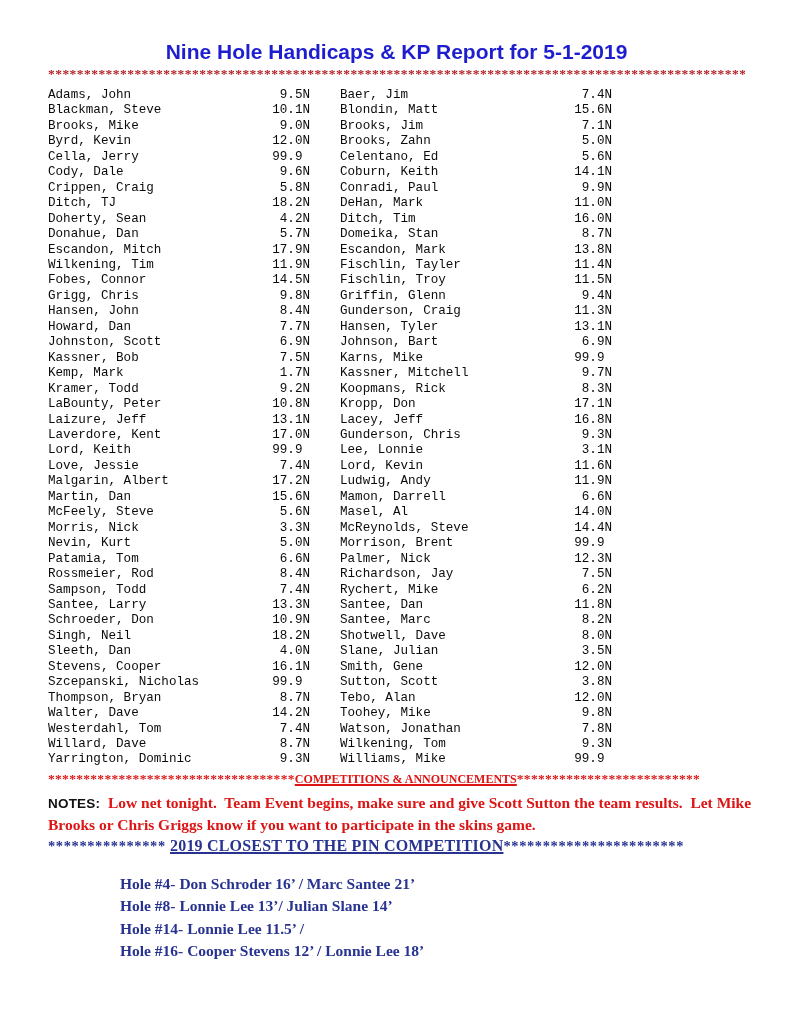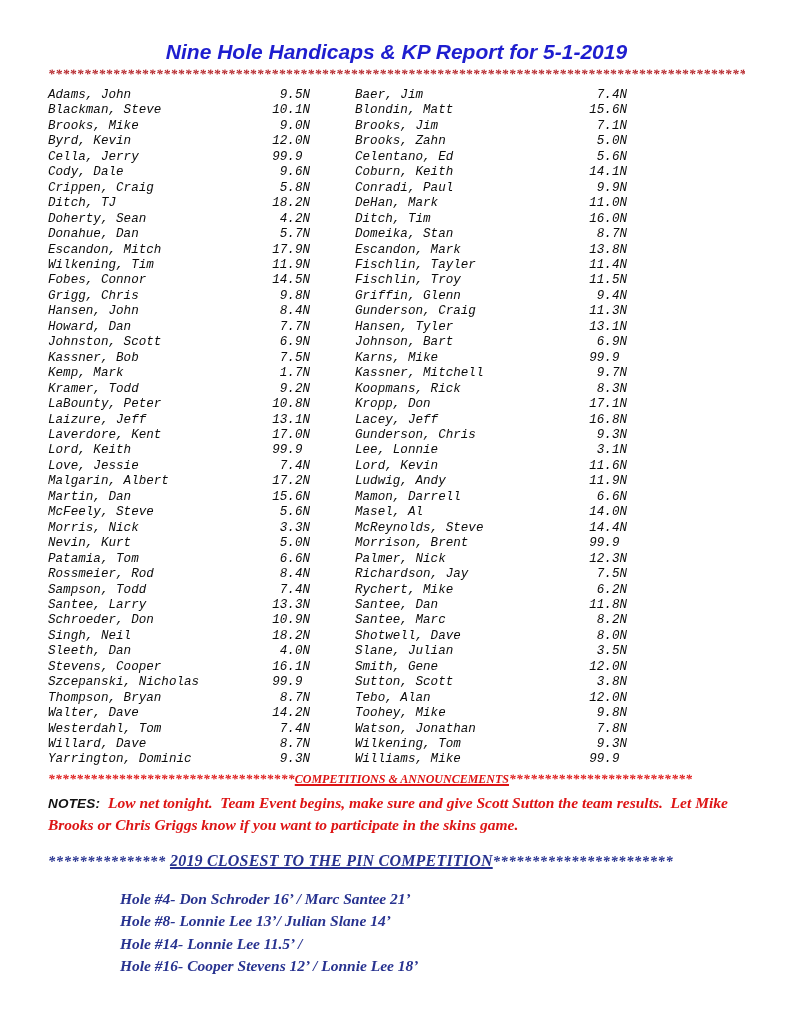--- a/index.html
+++ b/index.html
@@ -1,20 +1,20 @@
 <!DOCTYPE html>
 <html style="--title-blue: #1e1ecf; --star-red: #b32025; --text-red: #dd1515; --navy: #283390;"><head>
 <meta charset="utf-8">
 <style>
   html,body{margin:0;padding:0;background:#ffffff;}
   body{
     width:791px;height:1024px;overflow:hidden;position:relative;
     font-family:"Liberation Sans",sans-serif;
   }
-  .page{padding:40px 46px 0 48px;font-style:italic;}
+  .page{padding:40px 46px 0 48px;}
 
   
   .report-title{
     margin:0 0 3px 0;text-align:center;
     font-family:"Liberation Sans",sans-serif;
     font-weight:bold;font-size:21px;line-height:24px;
     color:var(--title-blue,#1e1ecf);
     letter-spacing:0px;
   }
   .star-line{
@@ -22,21 +22,21 @@
     font-family:"Liberation Serif",serif;font-weight:bold;
   }
   .star-line.top{
     color:var(--star-red,#b32025);
     font-size:13.5px;line-height:14px;letter-spacing:0.45px;
   }
 
   
   .roster{
     margin-top:7px;
-    display:grid;grid-template-columns:262px 272px;column-gap:45px;
+    display:grid;grid-template-columns:262px 272px;column-gap:30px;
     font-family:"Liberation Mono","DejaVu Sans Mono",monospace;
     font-size:12.6px;line-height:15.45px;color:#0b0b0b;
   }
   .roster .prow{display:flex;justify-content:space-between;}
   .roster .pname{white-space:pre;}
   .roster .pval{white-space:pre;text-align:right;}
 
   
   .comp-line{
     margin-top:2px;white-space:nowrap;overflow:hidden;
@@ -55,21 +55,21 @@
     white-space:pre-wrap;
   }
   .notes .notes-label{
     font-family:"Liberation Sans",sans-serif;
     color:#111111;font-size:13.5px;letter-spacing:0.2px;
   }
   .notes .notes-text{color:var(--text-red,#dd1515);}
 
   
   .pin-line{
-    margin-top:15px;white-space:nowrap;overflow:hidden;
+    white-space:nowrap;overflow:hidden;
     font-family:"Liberation Serif",serif;font-weight:bold;
     color:var(--navy,#283390);
     font-size:14.5px;line-height:19px;letter-spacing:0.6px;
   }
   .pin-line .pin-title{
     font-size:16px;text-decoration:underline;text-decoration-thickness:2px;
     letter-spacing:0.2px;
   }
   .holes{
     margin:17px 0 0 72px;

